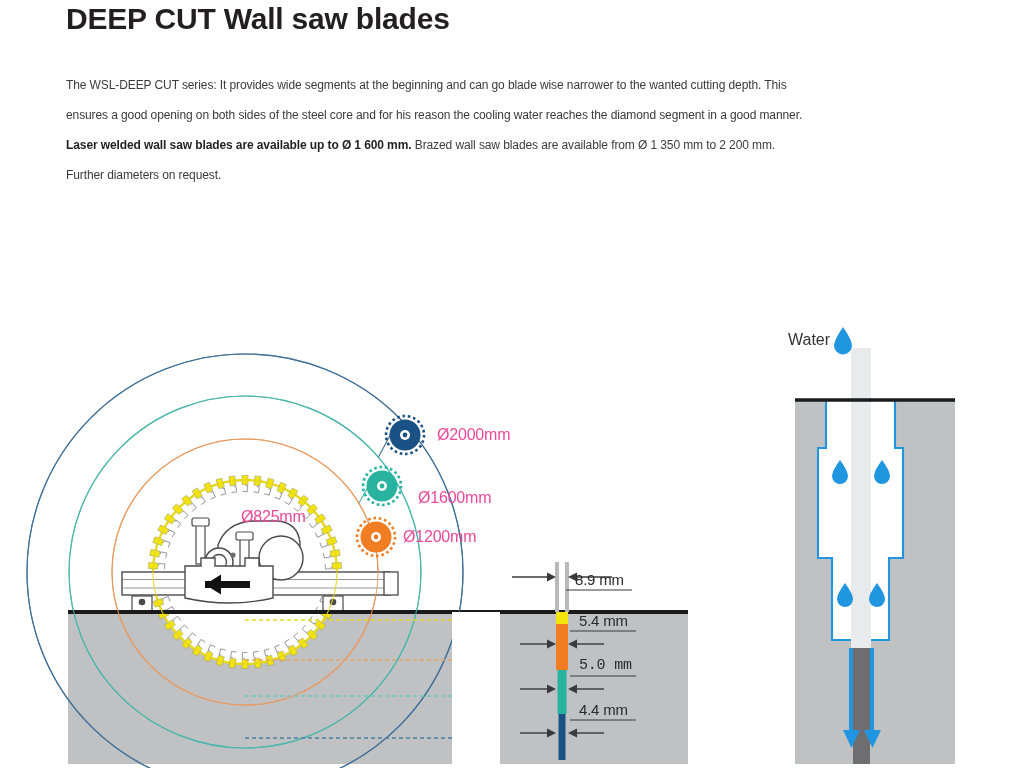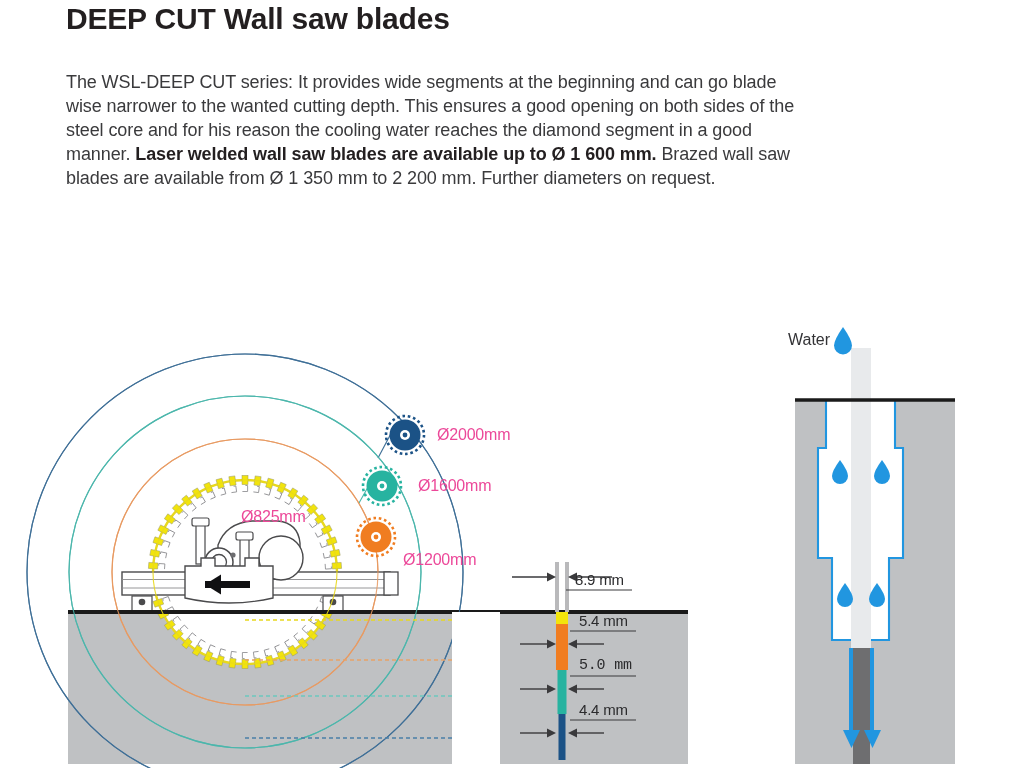--- a/index.html
+++ b/index.html
@@ -32,22 +32,22 @@
     font-weight: bold;
     letter-spacing: -0.2px;
     color: #231f20;
     white-space: nowrap;
   }
   .body-copy {
     position: absolute;
     left: 66px;
     top: 70px;
     width: 748px;
-    font-size: 18px;
-    line-height: 24px;
+    font-size: 12px;
+    line-height: 30px;
     color: #3a3a3c;
     letter-spacing: -0.1px;
   }
   .body-copy b { font-weight: bold; color: #231f20; }
 
   
   #figure {
     position: absolute;
     left: 0;
     top: 300px;
@@ -344,22 +344,22 @@
         <circle cx="376" cy="237" r="19" fill="none" stroke="#f07d21" stroke-width="2.6" stroke-dasharray="2.6 2.8"></circle>
         <circle cx="376" cy="237" r="15.5" fill="#f07d21"></circle>
         <circle cx="376" cy="237" r="5" fill="#ffffff"></circle>
         <circle cx="376" cy="237" r="2.4" fill="#f07d21"></circle>
       </g>
     </svg>
 
     <div class="blade-dia-label" style="left:241px; top:208px;">Ø825mm</div>
 
     <div class="blade-dia-label" style="left:437px; top:126px;">Ø2000mm</div>
-    <div class="blade-dia-label" style="left:418px; top:177px;">Ø1600mm</div>
-    <div class="blade-dia-label" style="left:403px; top:228px;margin-top:23px;">Ø1200mm</div>
+    <div class="blade-dia-label" style="left:418px; top:189px;">Ø1600mm</div>
+    <div class="blade-dia-label" style="left:403px; top:228px;">Ø1200mm</div>
 
     <div class="dim-label" style="left:575px; top:271px;">8.9 mm</div>
     <div class="dim-label" style="left:579px; top:312px;">5.4 mm</div>
     <div class="dim-label" style="left:579px; top:357px;font-family:Liberation Mono, monospace;">5.0 mm</div>
     <div class="dim-label" style="left:579px; top:401px;">4.4 mm</div>
 
     <div class="water-label" style="left:788px; top:31px;">Water</div>
   </div>
 </div>
 

